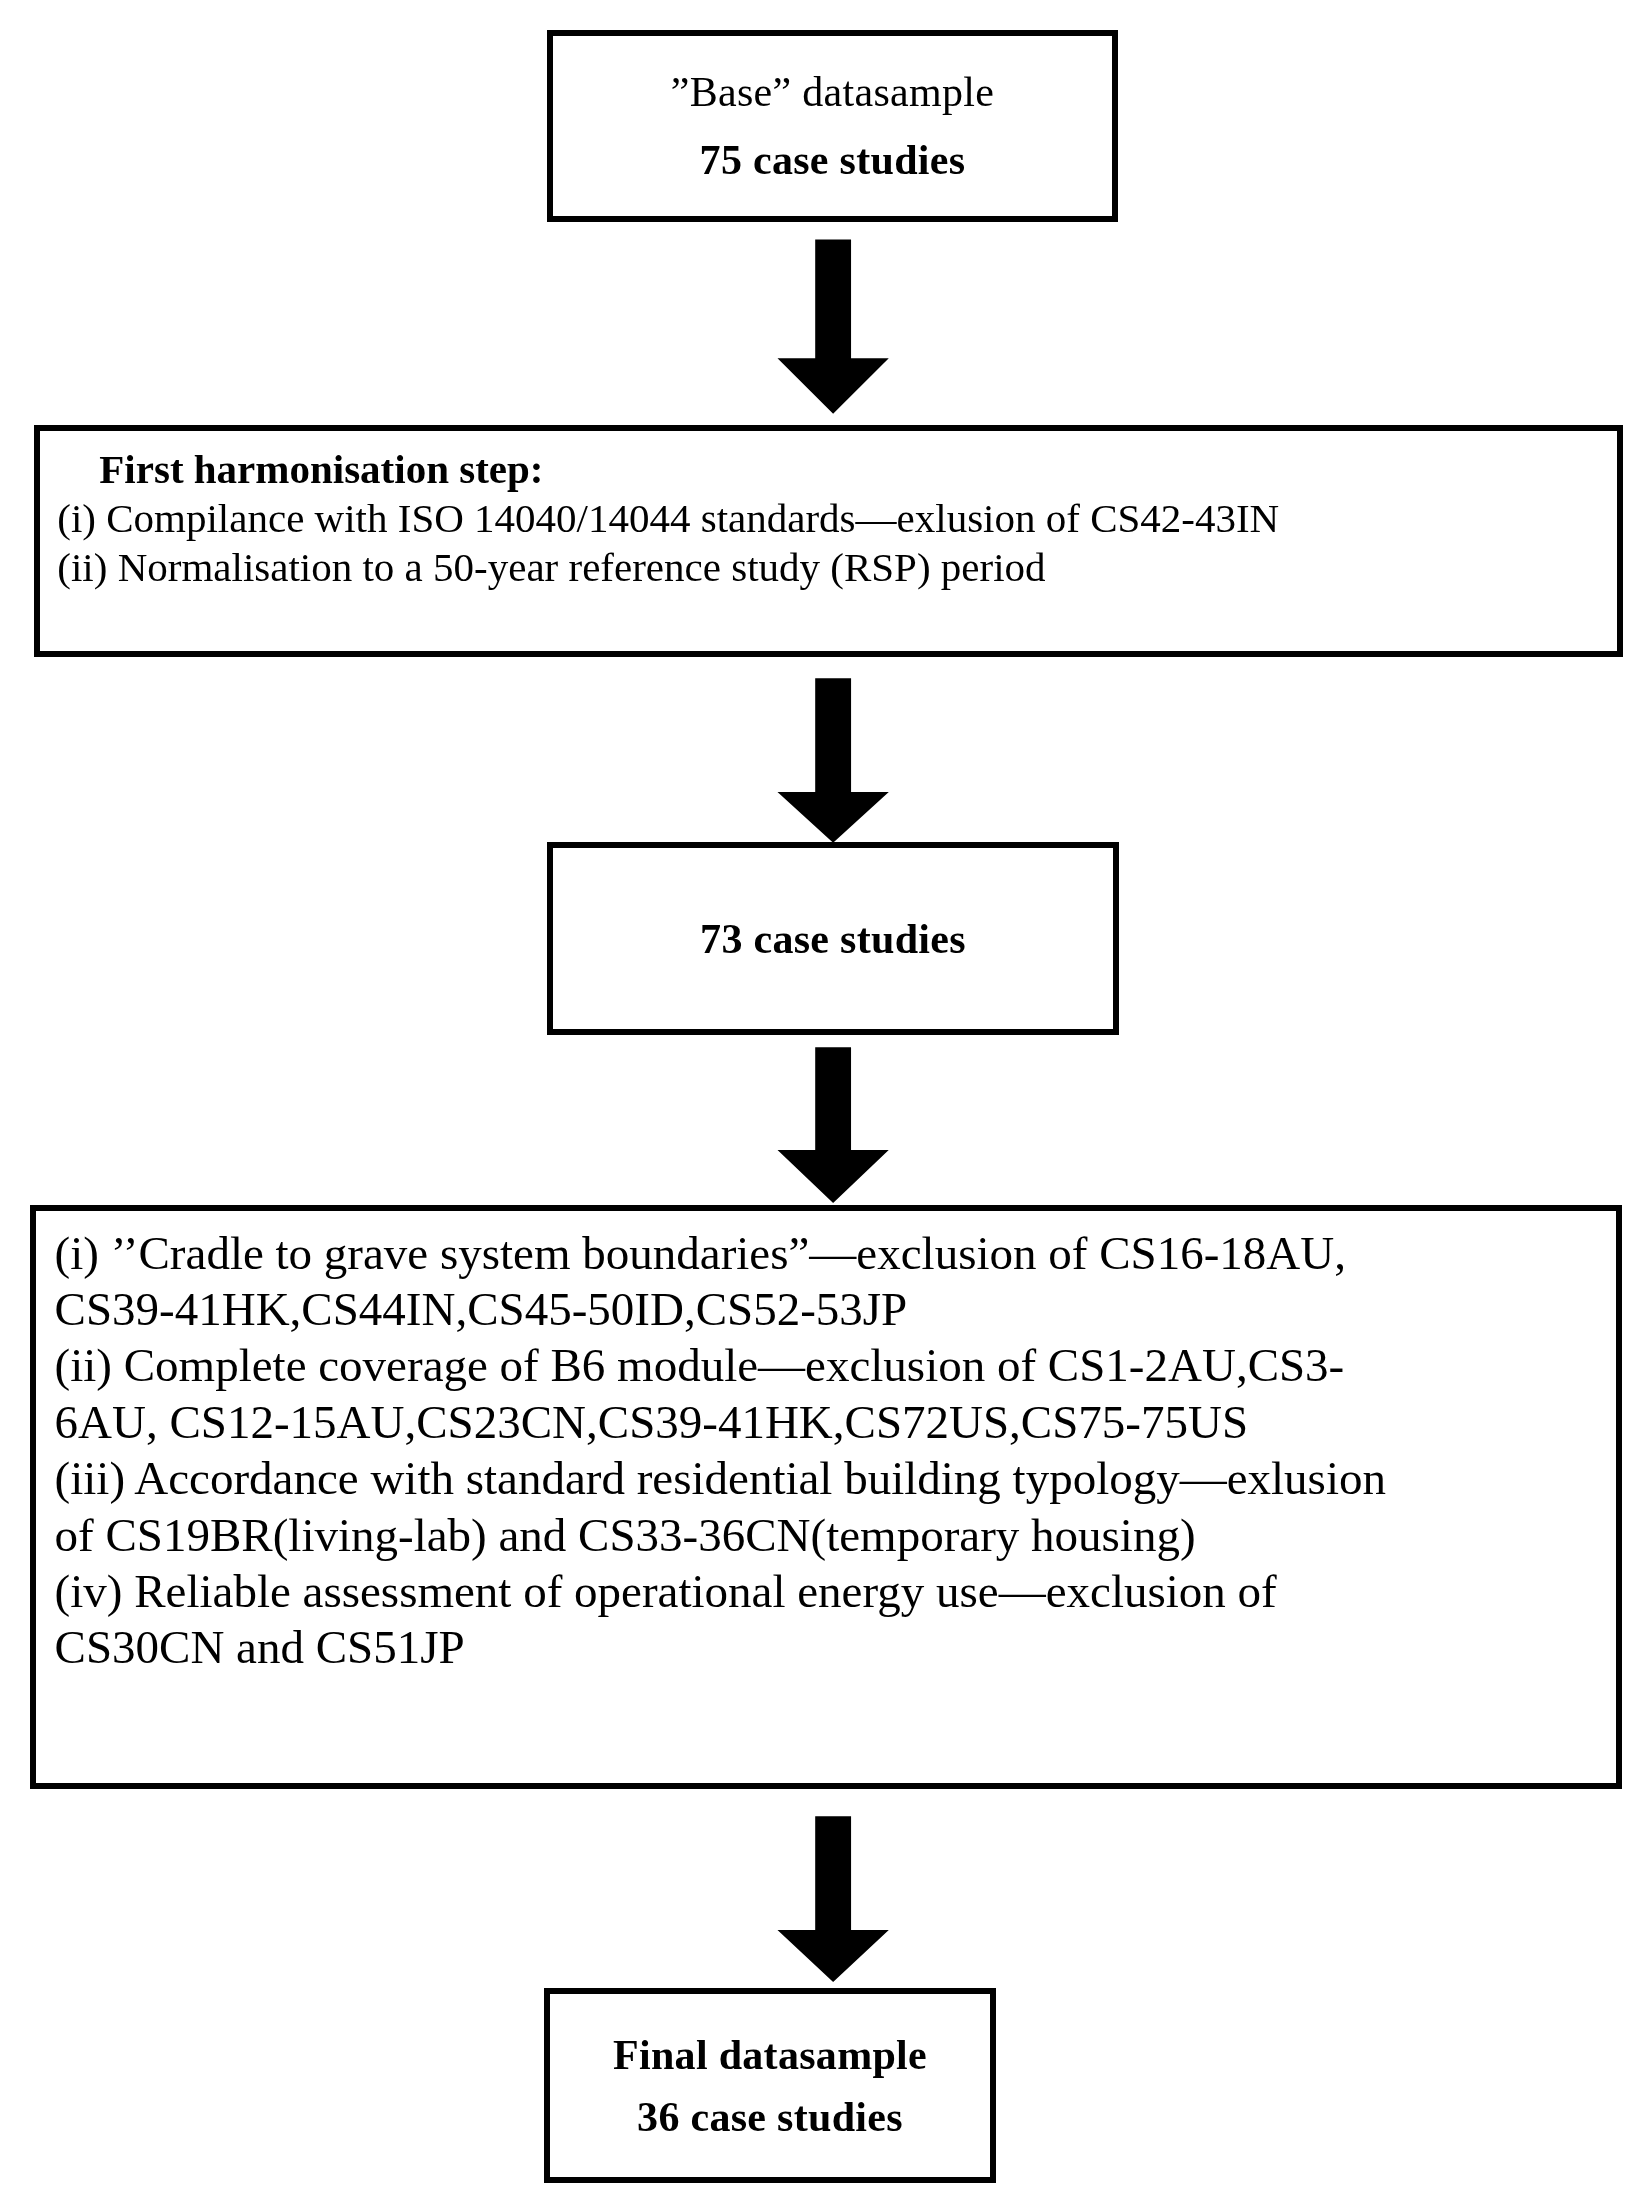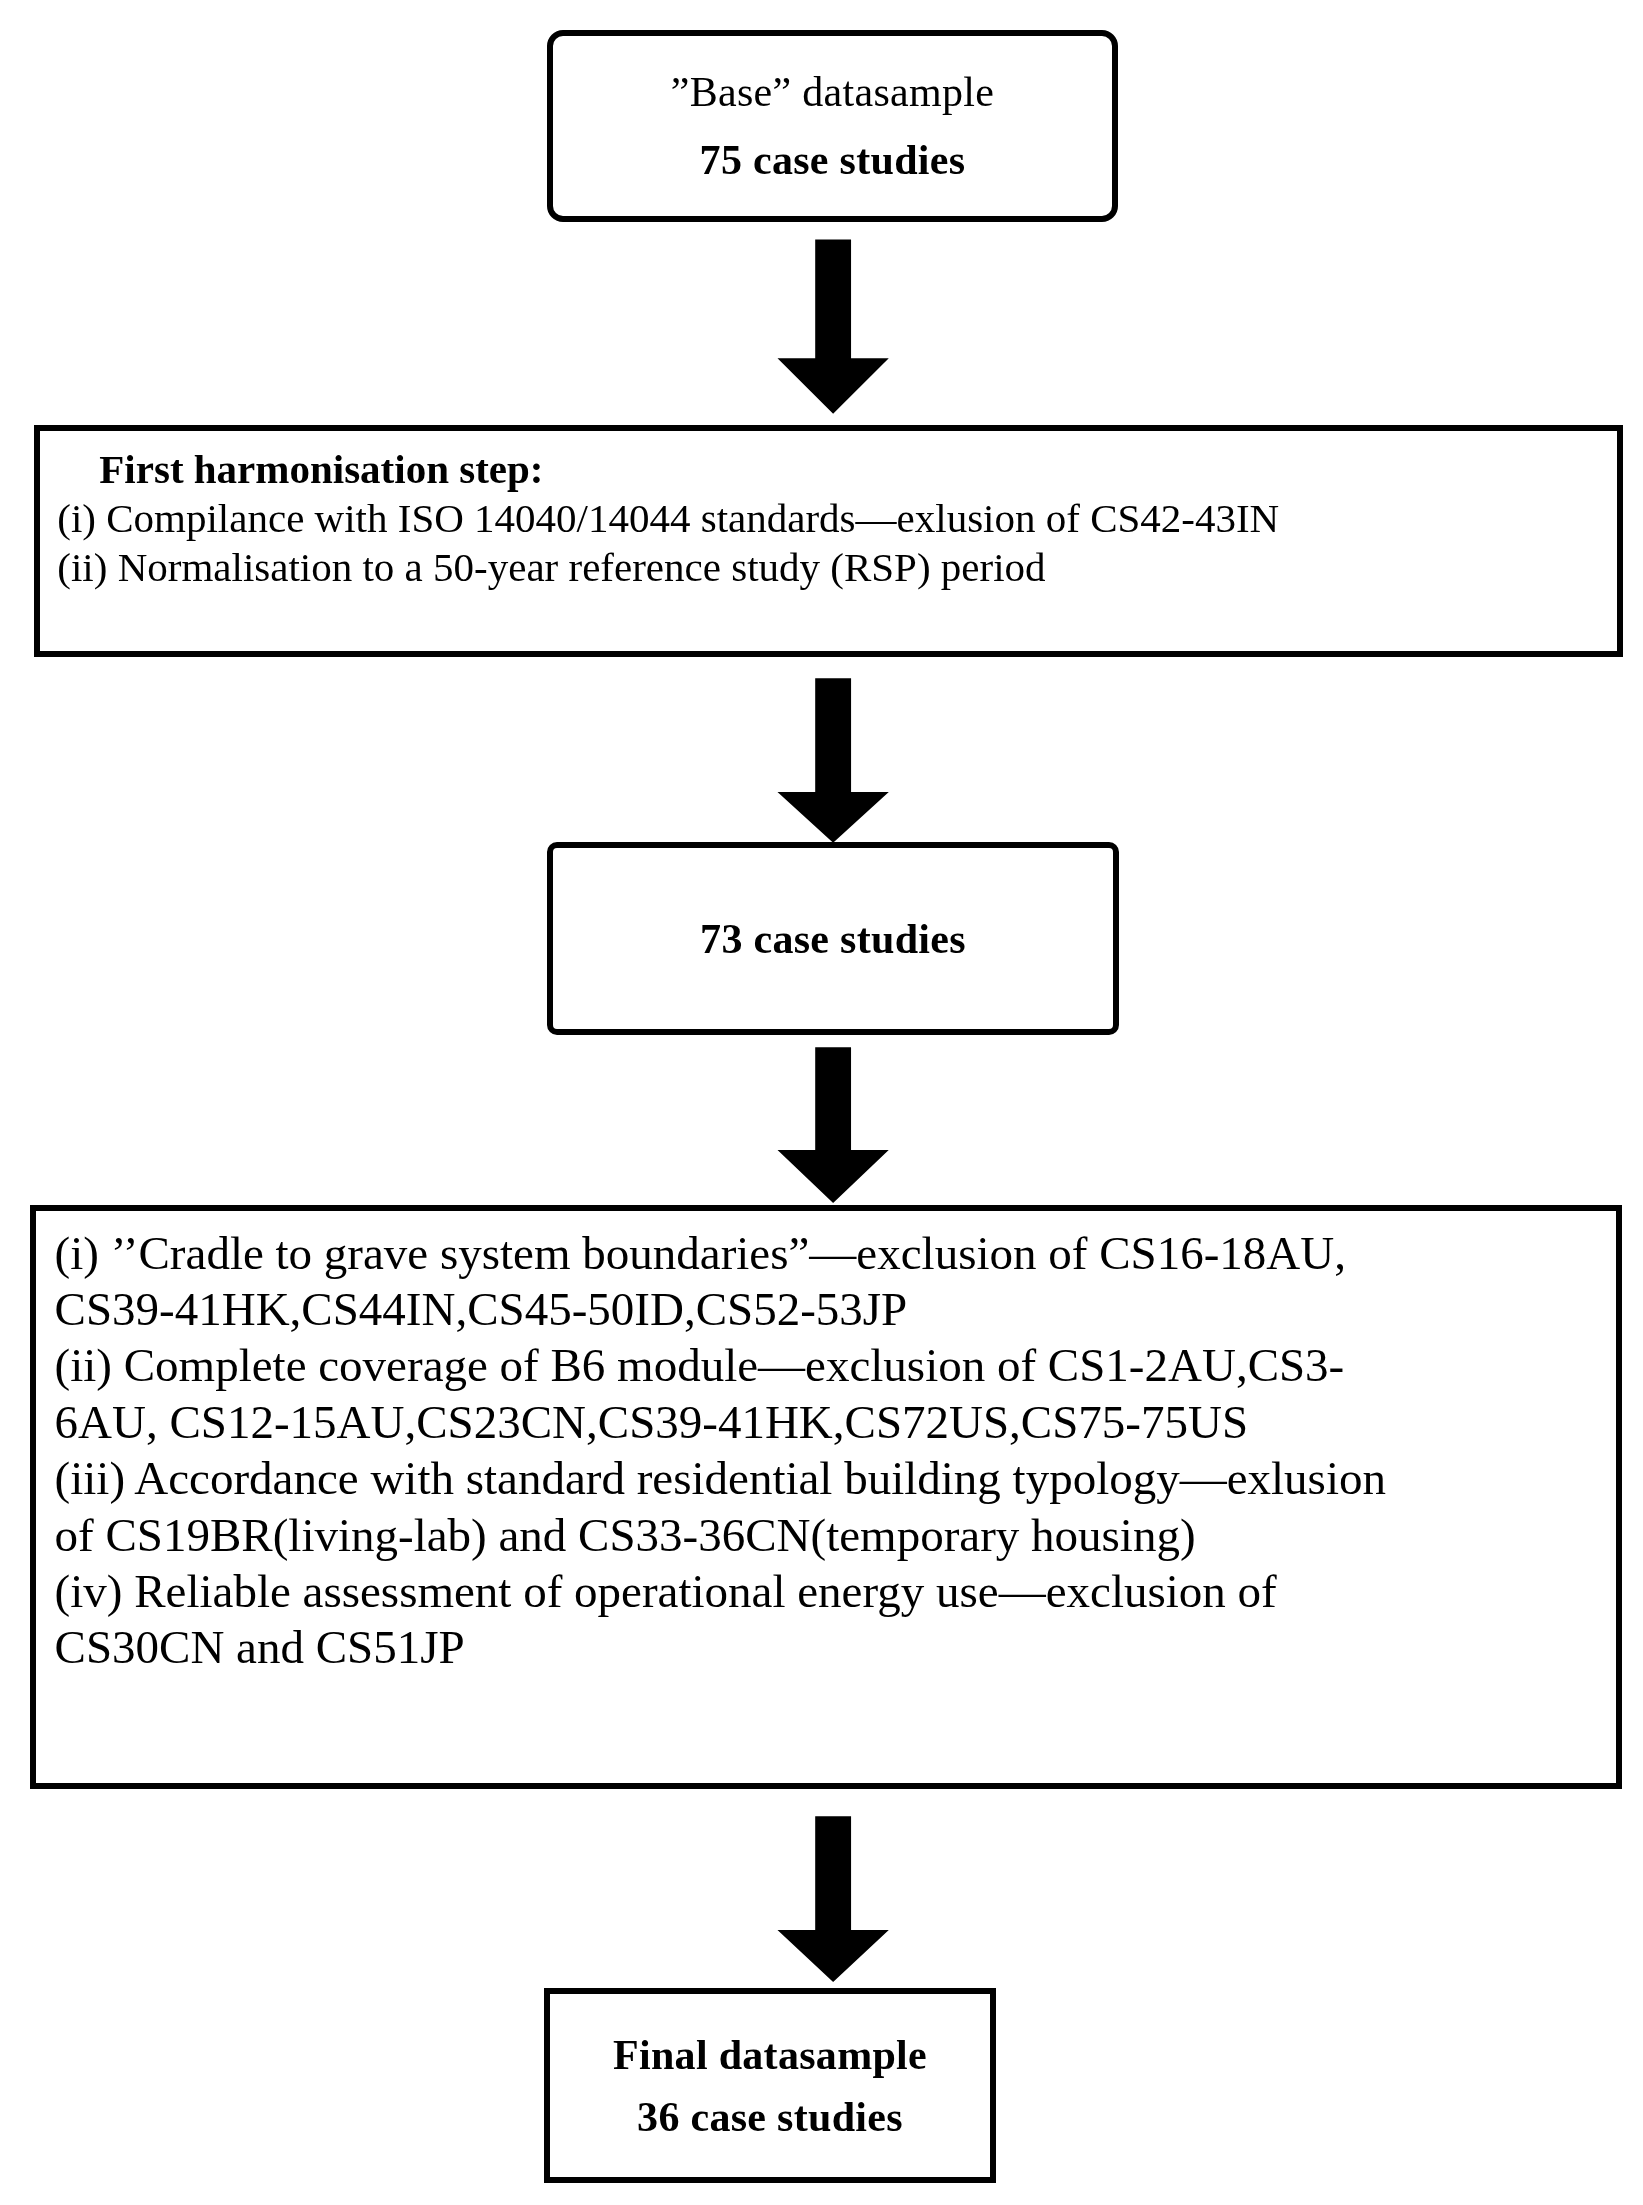--- a/index.html
+++ b/index.html
@@ -27,21 +27,20 @@
   
   #box-base {
     left: 547px;
     top: 30px;
     width: 571px;
     height: 192px;
     display: flex;
     flex-direction: column;
     align-items: center;
     justify-content: center;
-    border-radius: 16px;
   }
   #box-base .line1 {
     font-size: 42px;
     line-height: 1.0;
     letter-spacing: 0.3px;
   }
   #box-base .line2 {
     font-size: 42px;
     font-weight: bold;
     line-height: 1.0;
@@ -72,21 +71,20 @@
 
   
   #box-73 {
     left: 547px;
     top: 842px;
     width: 572px;
     height: 193px;
     display: flex;
     align-items: center;
     justify-content: center;
-    border-radius: 10px;
   }
   #box-73 .line {
     font-size: 42px;
     font-weight: bold;
     letter-spacing: 0.3px;
   }
 
   
   #box-second {
     left: 30px;

